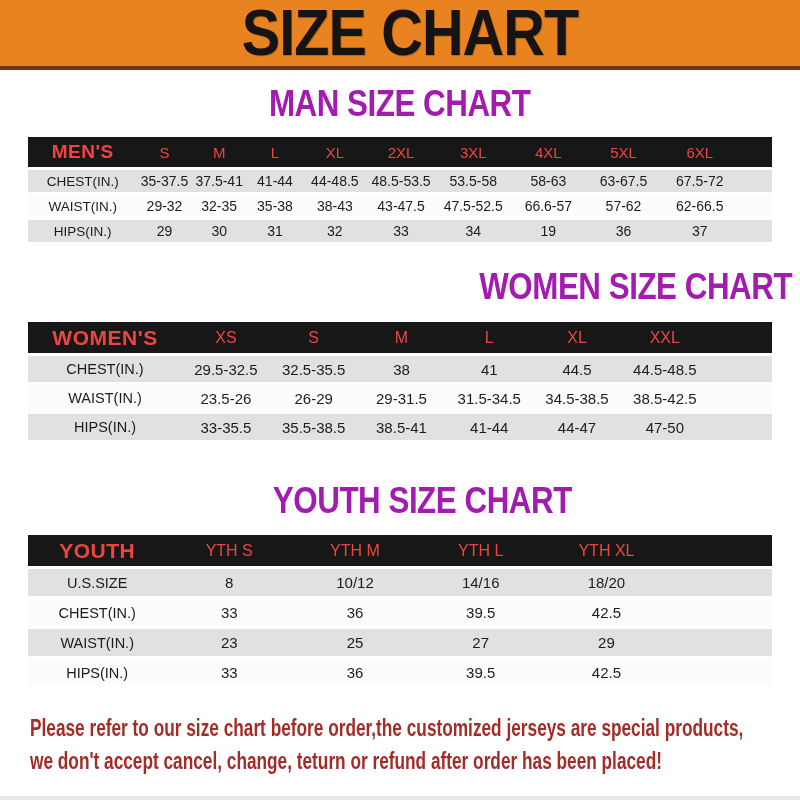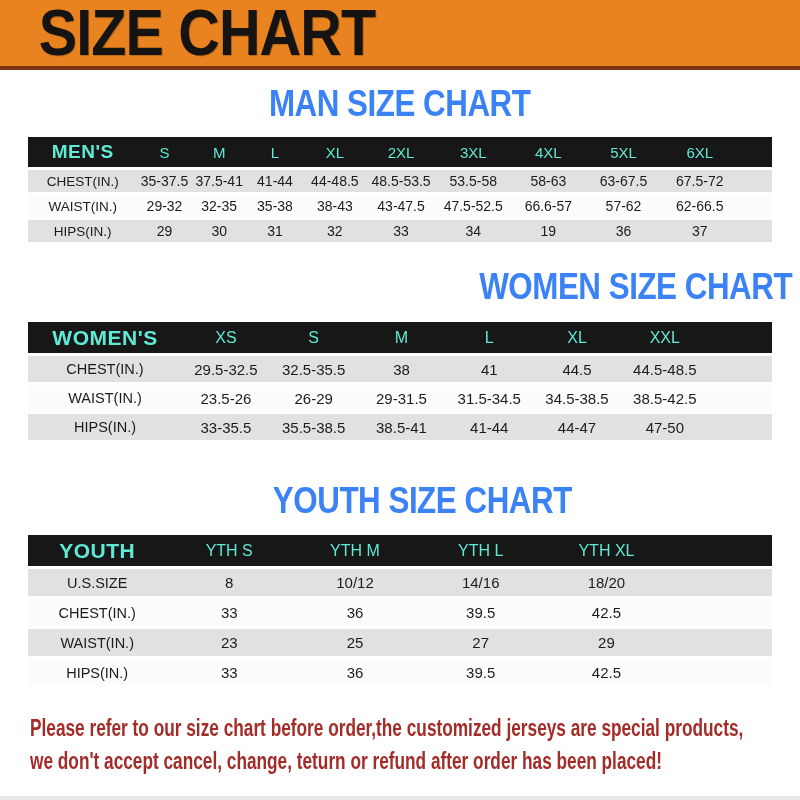--- a/index.html
+++ b/index.html
@@ -12,41 +12,42 @@
     font-family: "Liberation Sans", "DejaVu Sans", sans-serif;
     overflow: hidden;
   }
 
   
   .band {
     height: 66px;
     background: #e8831f;
     display: flex;
     align-items: center;
+    justify-content: center;
     padding-left: 20px;
   }
   .band-title {
     display: inline-block;
     font-size: 64px;
     font-weight: bold;
     color: #161412;
     letter-spacing: -1px;
     transform: scale(0.9, 1.02);
     transform-origin: center center;
     line-height: 1;
     text-shadow: 1px 1px 0 rgba(120,60,0,0.35);
   }
   .band-underline { height: 4px; background: #7c3415; }
 
   
   .sec-heading {
     margin: 0;
     text-align: center;
     font-weight: bold;
-    color: #3b82f6;
+    color: #a21caf;
     line-height: 36px;
     height: 36px;
   }
   .sec-heading span {
     display: inline-block;
     font-size: 33px;
     letter-spacing: -0.5px;
     transform: scale(0.95, 1.1);
     transform-origin: center center;
   }
@@ -64,21 +65,21 @@
   }
   .s1 .size-table { margin-top: 14px; }
   .s2 .size-table { margin-top: 13px; }
 
   .size-table th, .size-table td {
     text-align: center;
     vertical-align: middle;
     padding: 0;
     white-space: nowrap;
   }
-  .thead th { background: #181717; color: #5eead4; font-weight: normal; margin-top: 40px; }
+  .thead th { background: #181717; color: #ef4444; font-weight: normal; margin-top: 40px; }
   th.tbl-label { font-weight: bold; letter-spacing: 0.5px; }
 
   .t0 .thead th { height: 30px; font-size: 15px; }
   .t0 th.tbl-label { font-size: 19px; }
   .t1 .thead th, .t2 .thead th { height: 31px; font-size: 16px; }
   .t1 th.tbl-label, .t2 th.tbl-label { font-size: 21px; }
 
   .row-gray td { background: #e2e1df; }
   .row-white td { background: #fcfcfc; }
 

